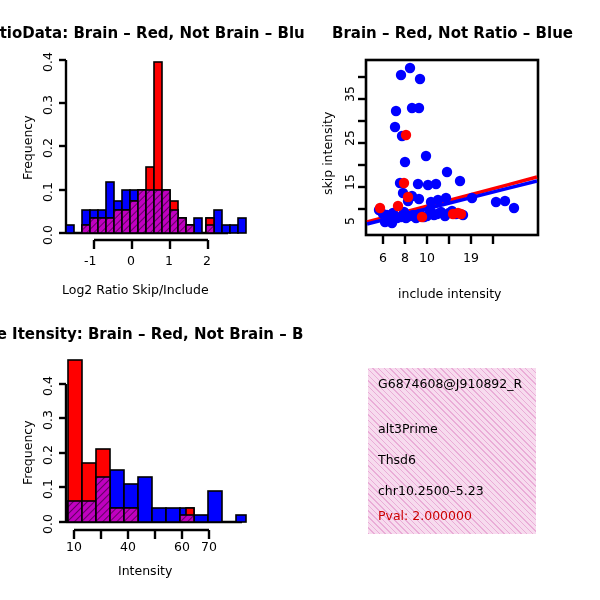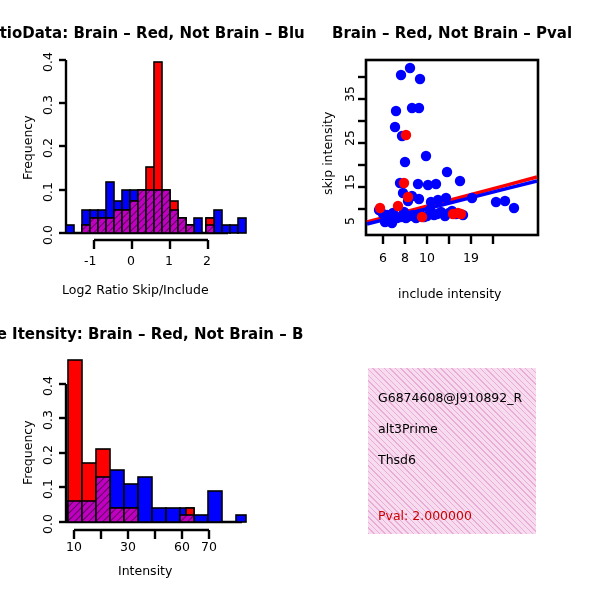--- a/index.html
+++ b/index.html
@@ -126,21 +126,21 @@
     <div class="tick-lab vlab" style="left:40px;top:115px;transform:rotate(-90deg);">0.3</div>
     <div class="tick-lab vlab" style="left:40px;top:72px;transform:rotate(-90deg);">0.4</div>
 
     <div class="tick-lab" style="left:84px;top:253px;">-1</div>
     <div class="tick-lab" style="left:127px;top:253px;">0</div>
     <div class="tick-lab" style="left:165px;top:253px;">1</div>
     <div class="tick-lab" style="left:203px;top:253px;">2</div>
   </div>
 
   <div class="panel" style="left:300px;top:0;width:300px;height:310px;">
-    <div class="ttl" style="left:32px;top:24px;">Brain – Red, Not Brain – Pval</div>
+    <div class="ttl" style="left:32px;top:24px;">Brain – Red, Not Ratio – Blue</div>
 
     <div class="axlab vlab" style="left:20px;top:195px;transform:rotate(-90deg);">skip intensity</div>
 
     <div class="axlab" style="left:98px;top:286px;">include intensity</div>
 
     <svg width="300" height="250" style="position:absolute;left:0;top:50px;">
 
       <rect x="66" y="10" width="172" height="175" fill="none" stroke="#000" stroke-width="2.6"></rect>
 
       <g stroke="#000" stroke-width="2.4">
@@ -314,25 +314,26 @@
       </g>
     </svg>
 
     <div class="tick-lab vlab" style="left:40px;top:234px;transform:rotate(-90deg);">0.0</div>
     <div class="tick-lab vlab" style="left:40px;top:199px;transform:rotate(-90deg);">0.1</div>
     <div class="tick-lab vlab" style="left:40px;top:165px;transform:rotate(-90deg);">0.2</div>
     <div class="tick-lab vlab" style="left:40px;top:130px;transform:rotate(-90deg);">0.3</div>
     <div class="tick-lab vlab" style="left:40px;top:96px;transform:rotate(-90deg);">0.4</div>
 
     <div class="tick-lab" style="left:66px;top:239px;">10</div>
-    <div class="tick-lab" style="left:120px;top:239px;">30</div>
+    <div class="tick-lab" style="left:120px;top:239px;">40</div>
     <div class="tick-lab" style="left:174px;top:239px;">60</div>
     <div class="tick-lab" style="left:201px;top:239px;">70</div>
   </div>
 
   <div id="annot">
-    <div class="ln" style="top:22px;text-align:center;">G6874608@J910892_R</div>
+    <div class="ln" style="top:8px;text-align:center;">G6874608@J910892_R</div>
     <div class="ln" style="top:53px;">alt3Prime</div>
     <div class="ln" style="top:84px;">Thsd6</div>
+    <div class="ln" style="top:115px;">chr10.2500–5.23</div>
     <div class="ln pv" style="top:140px;">Pval: 2.000000</div>
   </div>
 
 </div>
 
 </body></html>

